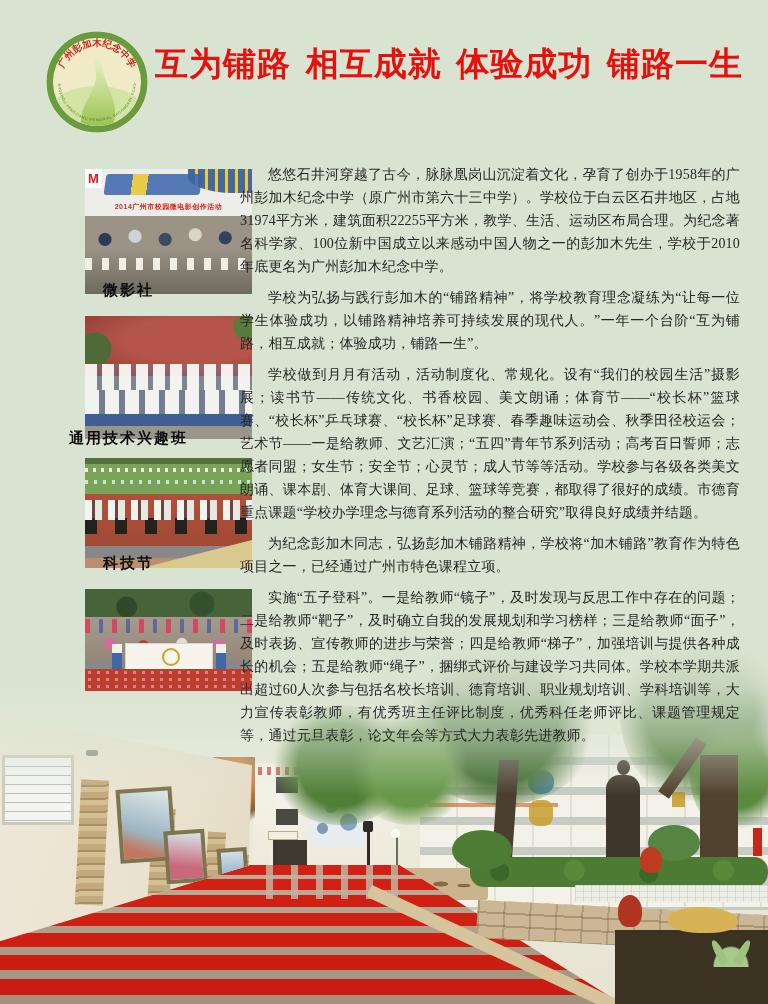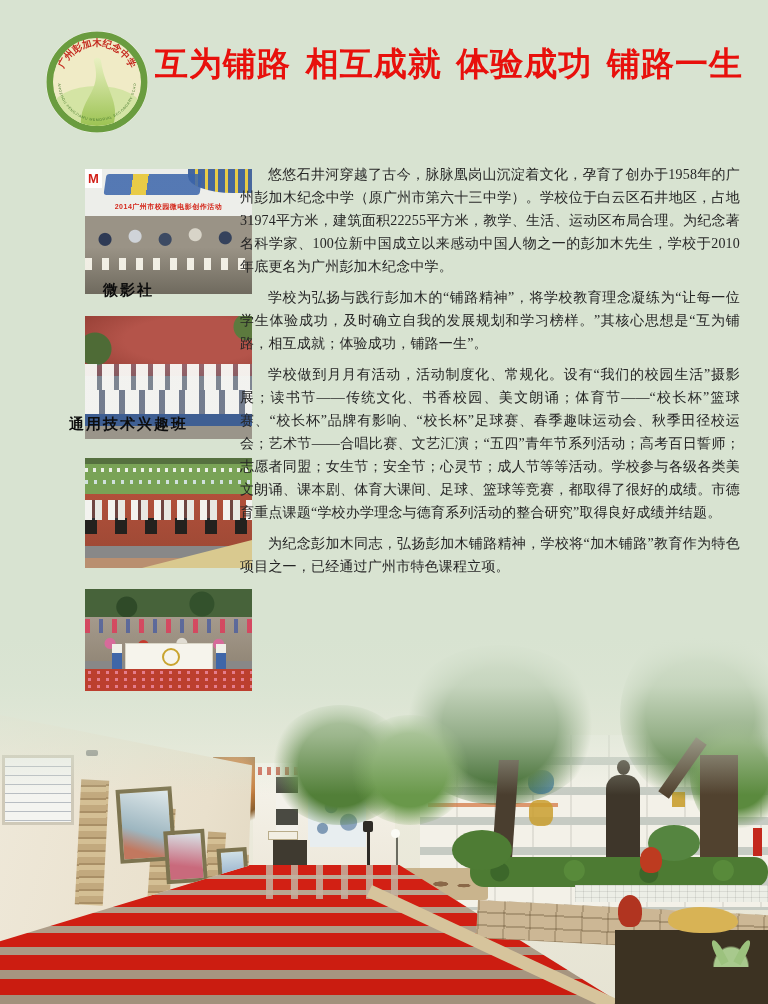--- a/index.html
+++ b/index.html
@@ -14,21 +14,21 @@
   .subtitle{left:155px;top:94px;width:588px;text-align:center;font-weight:bold;font-size:27px;
             color:#141414;font-family:"Liberation Serif","DejaVu Serif",serif;letter-spacing:1px;}
 
   
   .thumb{left:45px;width:167px;overflow:hidden;background:#888;}
   .cap{left:45px;width:167px;text-align:center;font-weight:bold;font-size:15px;color:#0d0d0d;letter-spacing:2px;}
   .t1{top:153px;height:125px;}
   .t2{top:300px;height:123px;}
   .t3{top:442px;height:110px;}
   .t4{top:573px;height:102px;}
-  .c1{top:281px;} .c2{top:415px;} .c3{top:554px;} .c4{top:678px;}
+  .c1{top:281px;} .c2{top:429px;} .c3{top:554px;} .c4{top:678px;}
 
   
   .t1-banner{left:0;top:0;width:167px;height:47px;background:#edeeea;}
   .t1-film{right:0;top:0;width:64px;height:24px;background:repeating-linear-gradient(90deg,#2a4f8f 0 7px,#e8c52a 7px 10px);border-radius:0 0 0 70% ;opacity:.85;}
   .t1-deco{left:20px;top:5px;width:96px;height:21px;background:linear-gradient(90deg,#3a64aa 0 28%,#e8c52a 28% 44%,#3a64aa 44% 100%);border-radius:3px;transform:skew(-8deg);opacity:.85;}
   .t1-slogan{left:0;top:33px;width:167px;text-align:center;font-size:7px;font-weight:bold;color:#d4281c;letter-spacing:.5px;}
   .t1-crowd{left:0;top:47px;width:167px;height:78px;background:
       radial-gradient(circle at 12% 30%,#2e3a55 0 6px,transparent 7px),
       radial-gradient(circle at 30% 26%,#cfd3d8 0 6px,transparent 7px),
       radial-gradient(circle at 48% 30%,#3c4a63 0 6px,transparent 7px),
@@ -297,30 +297,32 @@
     <div class="abs t2-ground"></div>
   </figure>
   <div class="abs cap c2">通用技术兴趣班</div>
 
   <figure class="abs thumb t3">
     <div class="abs t3-field"></div>
     <div class="abs t3-track"></div>
     <div class="abs t3-floor"></div>
     <div class="abs t3-stand"></div>
   </figure>
+  <div class="abs cap c3">科技节</div>
 
   <figure class="abs thumb t4">
     <div class="abs t4-trees"></div>
     <div class="abs t4-crowd"></div>
     <div class="abs t4-banner">
       <div class="abs t4-emblem"></div>
     </div>
     <div class="abs t4-ground"></div>
   </figure>
 
   <main class="abs article">
     <p>悠悠石井河穿越了古今，脉脉凰岗山沉淀着文化，孕育了创办于1958年的广州彭加木纪念中学（原广州市第六十三中学）。学校位于白云区石井地区，占地31974平方米，建筑面积22255平方米，教学、生活、运动区布局合理。为纪念著名科学家、100位新中国成立以来感动中国人物之一的彭加木先生，学校于2010年底更名为广州彭加木纪念中学。</p>
-    <p>学校为弘扬与践行彭加木的“铺路精神”，将学校教育理念凝练为“让每一位学生体验成功，及时确立自我的发展规划和学习榜样。”其核心思想是“互为铺路，相互成就；体验成功，铺路一生”。</p>
-    <p>学校做到月月有活动，活动制度化、常规化。设有“我们的校园生活”摄影展；读书节——传统文化、书香校园、美文朗诵；体育节——“校长杯”篮球赛、“校长杯”品牌有影响、“校长杯”足球赛、春季趣味运动会、秋季田径校运会；艺术节——合唱比赛、文艺汇演；“五四”青年节系列活动；高考百日誓师；志愿者同盟；女生节；安全节；心灵节；成人节等等活动。学校参与各级各类美文朗诵、课本剧、体育大课间、足球、篮球等竞赛，都取得了很好的成绩。市德育重点课题“学校办学理念与德育系列活动的整合研究”取得良好成绩并结题。</p>
+    <p>学校为弘扬与践行彭加木的“铺路精神”，将学校教育理念凝练为“让每一位学生体验成功，以铺路精神培养可持续发展的现代人。”一年一个台阶“互为铺路，相互成就；体验成功，铺路一生”。</p>
+    <p>学校做到月月有活动，活动制度化、常规化。设有“我们的校园生活”摄影展；读书节——传统文化、书香校园、美文朗诵；体育节——“校长杯”篮球赛、“校长杯”乒乓球赛、“校长杯”足球赛、春季趣味运动会、秋季田径校运会；艺术节——一是给教师、文艺汇演；“五四”青年节系列活动；高考百日誓师；志愿者同盟；女生节；安全节；心灵节；成人节等等活动。学校参与各级各类美文朗诵、课本剧、体育大课间、足球、篮球等竞赛，都取得了很好的成绩。市德育重点课题“学校办学理念与德育系列活动的整合研究”取得良好成绩并结题。</p>
     <p>为纪念彭加木同志，弘扬彭加木铺路精神，学校将“加木铺路”教育作为特色项目之一，已经通过广州市特色课程立项。</p>
+    <p>实施“五子登科”。一是给教师“镜子”，及时发现与反思工作中存在的问题；二是给教师“靶子”，及时确立自我的发展规划和学习榜样；三是给教师“面子”，及时表扬、宣传教师的进步与荣誉；四是给教师“梯子”，加强培训与提供各种成长的机会；五是给教师“绳子”，捆绑式评价与建设学习共同体。学校本学期共派出超过60人次参与包括名校长培训、德育培训、职业规划培训、学科培训等，大力宣传表彰教师，有优秀班主任评比制度，优秀科任老师评比、课题管理规定等，通过元旦表彰，论文年会等方式大力表彰先进教师。</p>
   </main>
 
 </div>
 
 </body></html>

